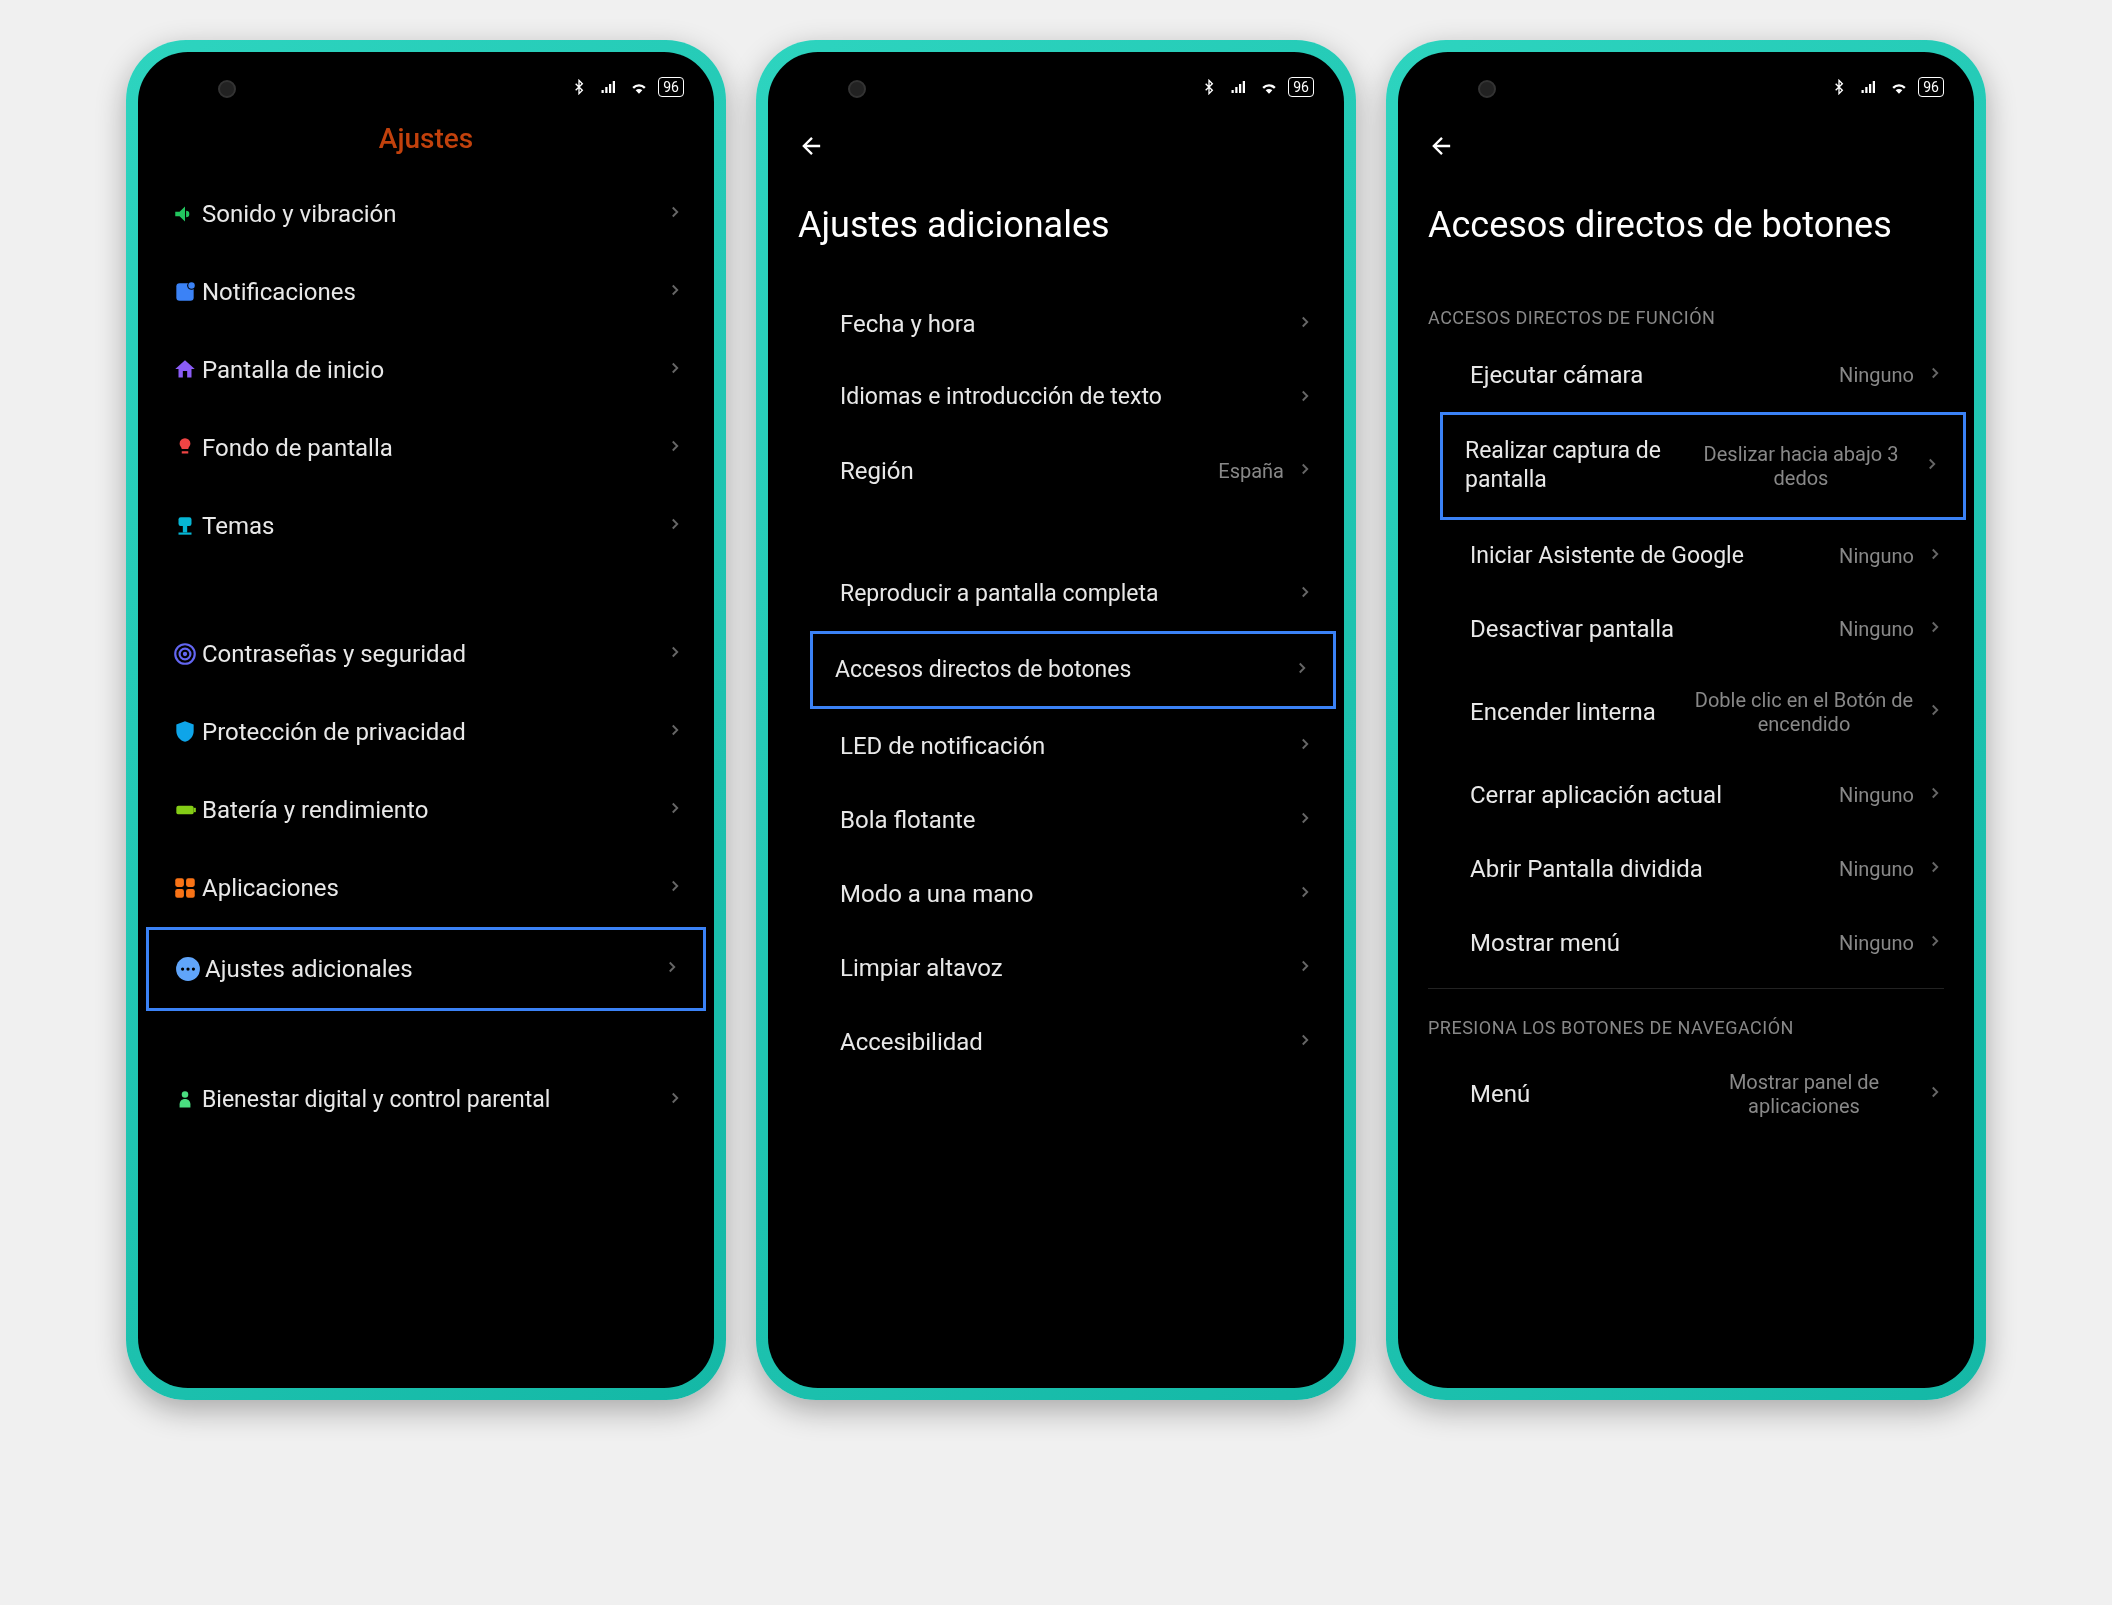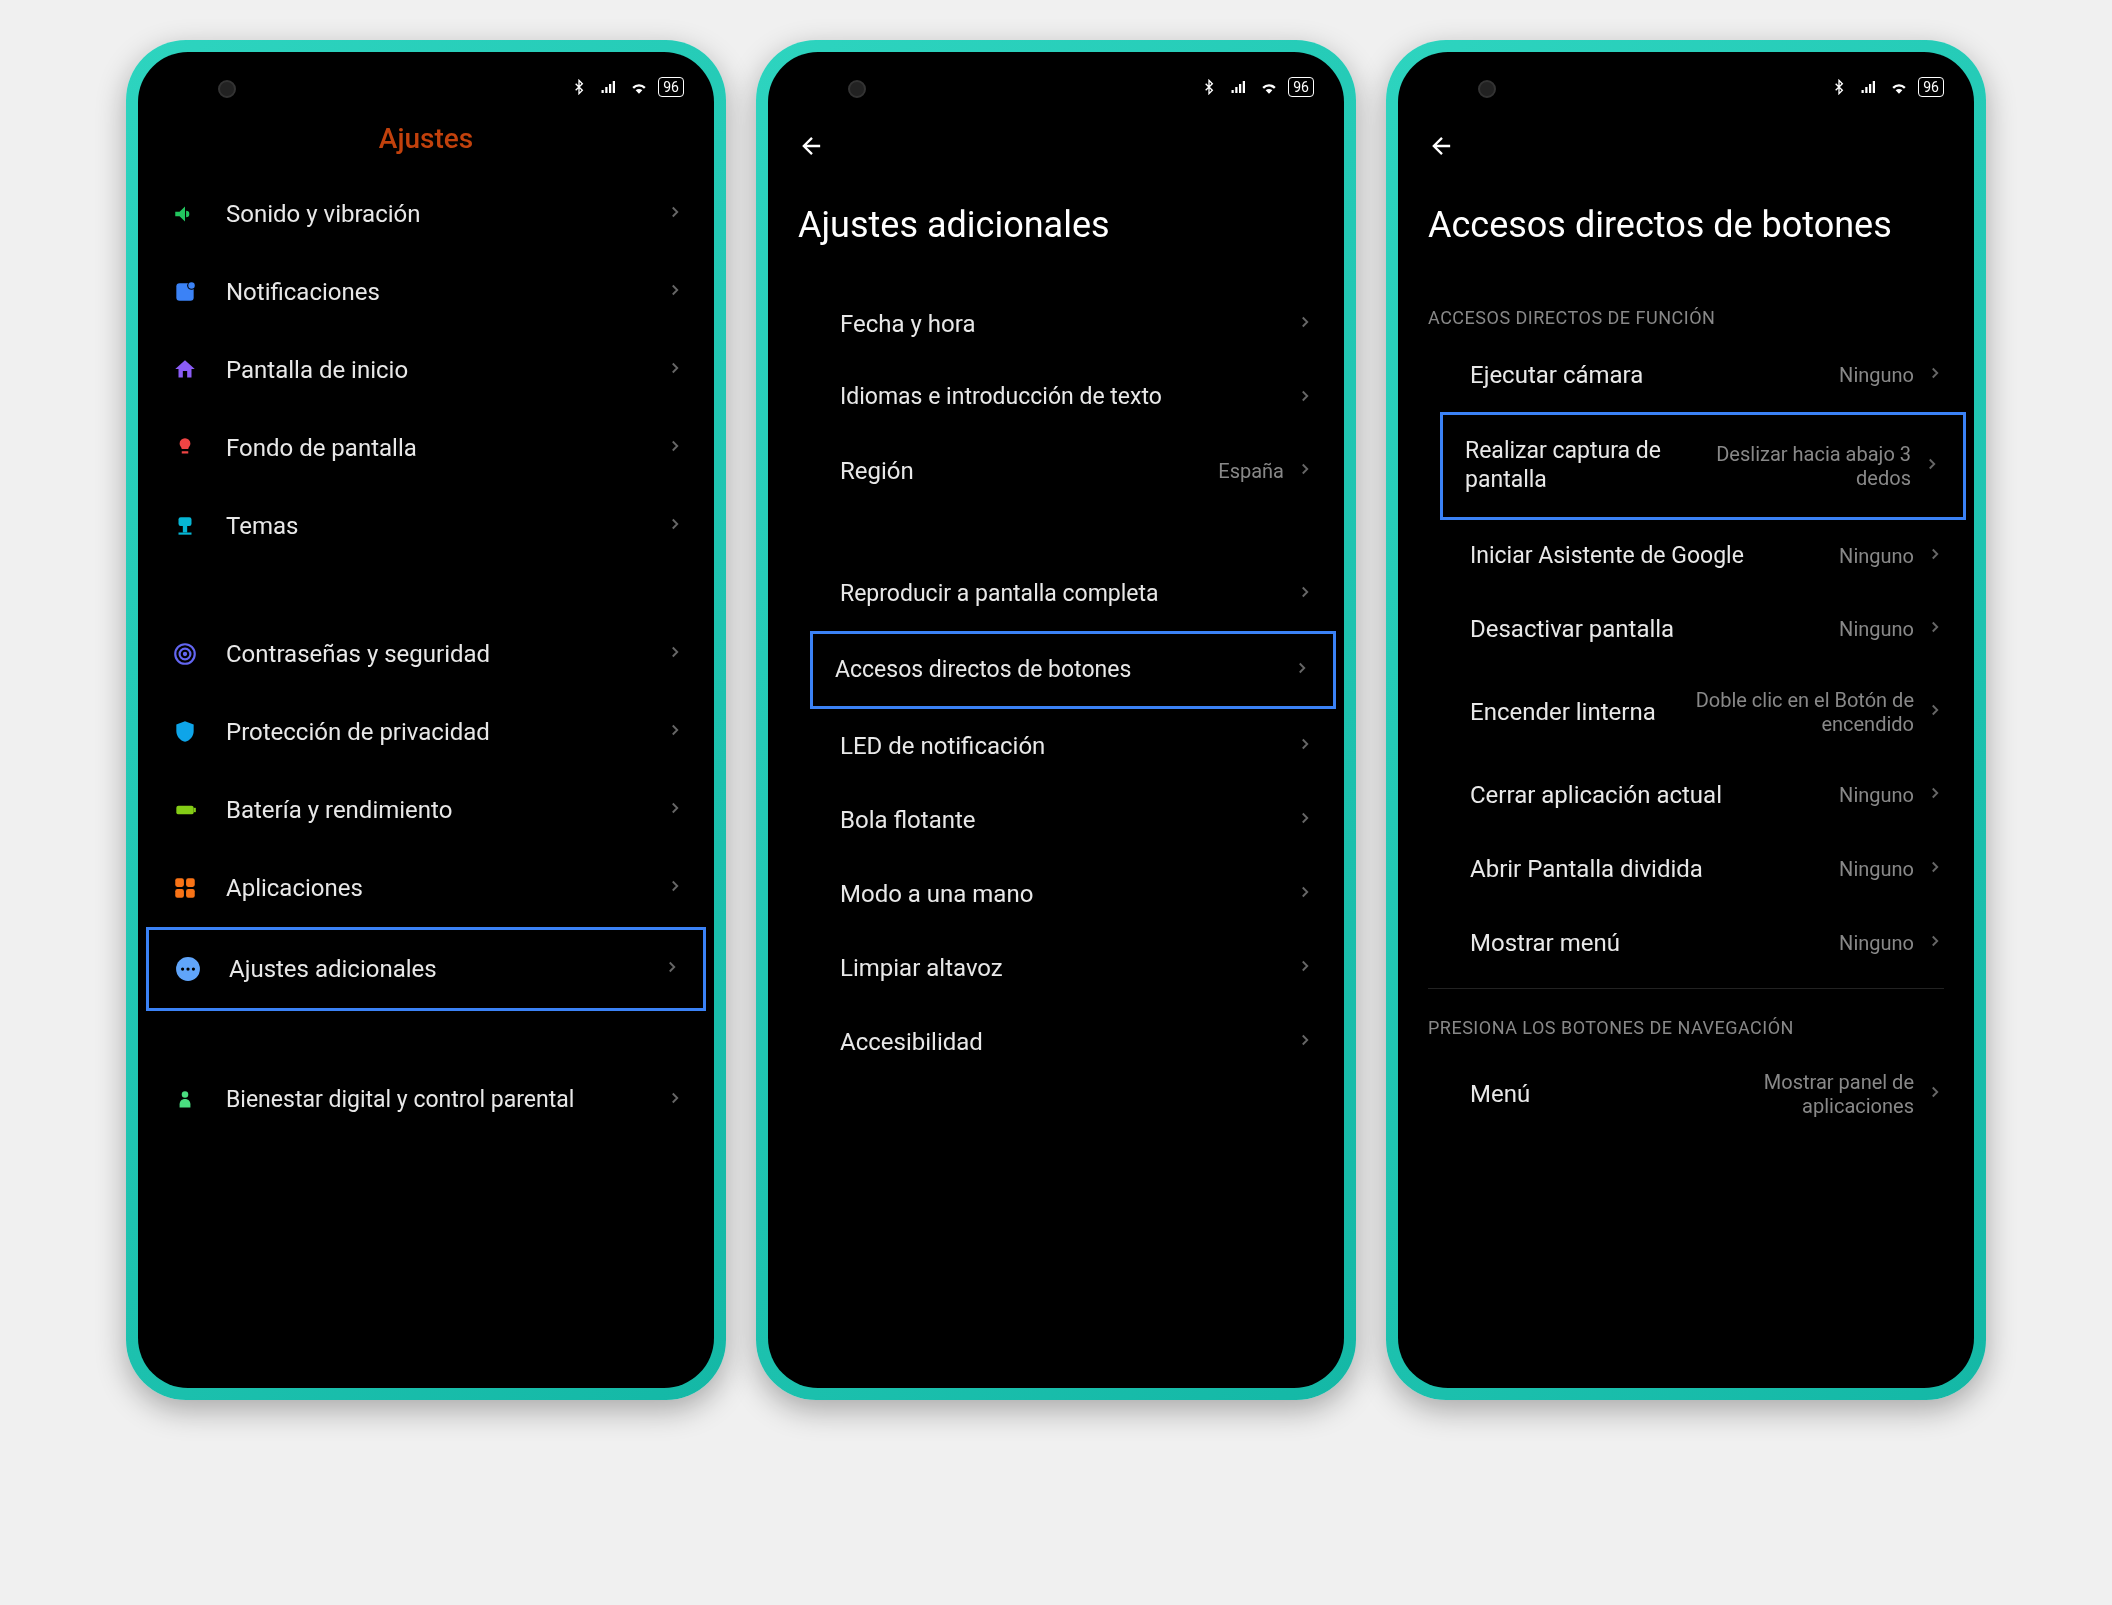--- a/index.html
+++ b/index.html
@@ -94,21 +94,20 @@
     flex: 1;
     overflow-y: auto;
     padding: 0 0 20px;
   }
   .content::-webkit-scrollbar { display: none; }
   .list-item {
     display: flex;
     align-items: center;
     padding: 22px 30px;
     color: #e0e0e0;
-    gap: 24px;
     position: relative;
   }
   .list-item.no-icon { padding-left: 30px; gap: 0; margin-left: 42px; }
   .list-icon {
     width: 34px;
     height: 34px;
     display: flex;
     align-items: center;
     justify-content: center;
     flex-shrink: 0;
@@ -118,21 +117,21 @@
     flex: 1;
     font-size: 24px;
     font-weight: 400;
     color: #e8e8e8;
     line-height: 1.25;
   }
   .list-label.multi { font-size: 23px; }
   .list-value {
     color: #888;
     font-size: 20px;
-    text-align: right;
+    text-align: center;
     max-width: 220px;
     line-height: 1.2;
   }
   .chevron {
     color: #666;
     margin-left: 12px;
     flex-shrink: 0;
   }
   .section-gap { height: 50px; }
   .section-header {

